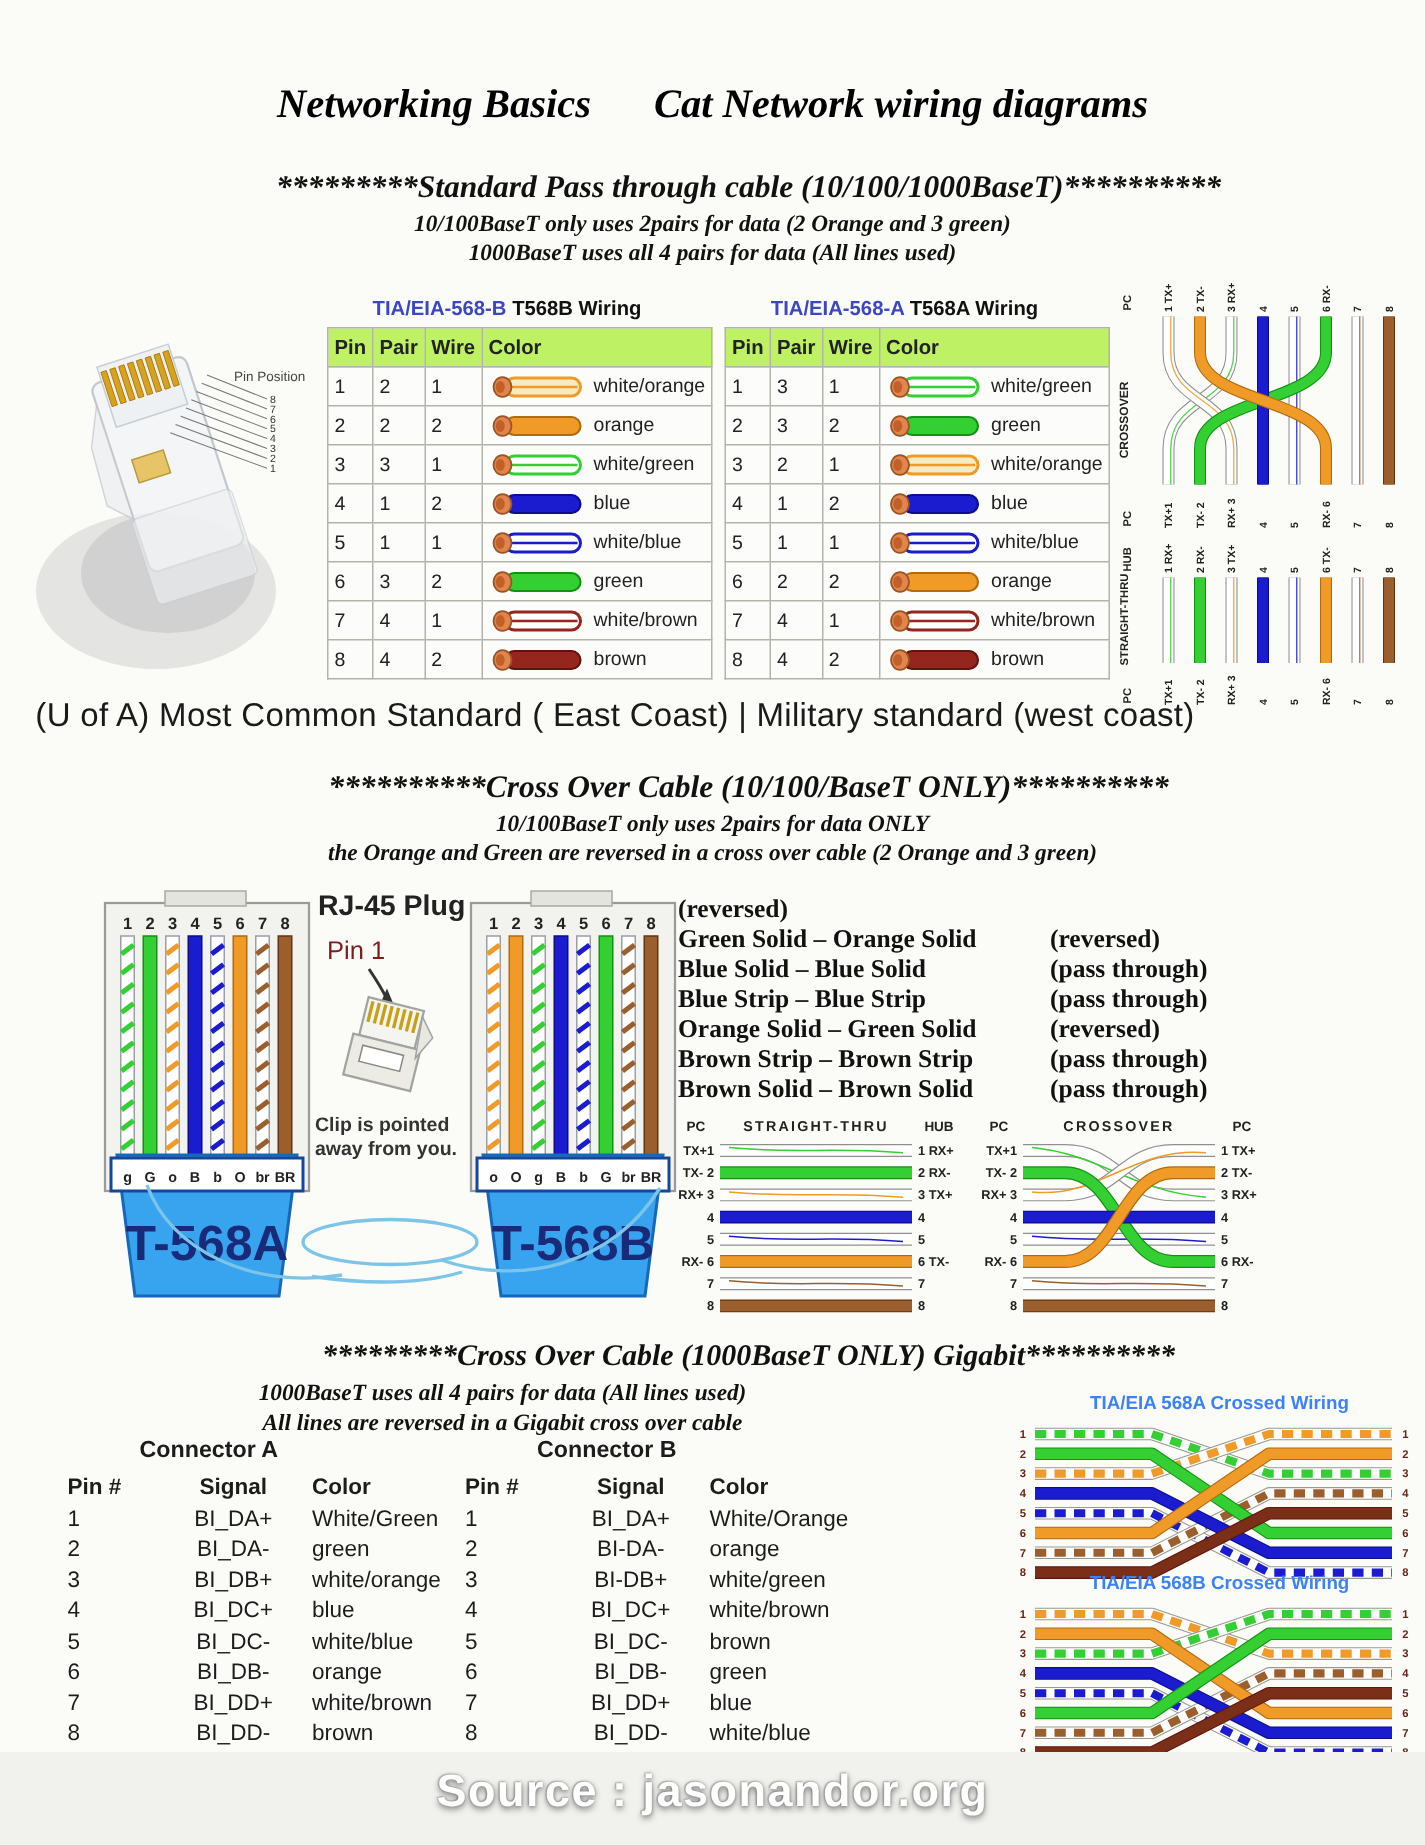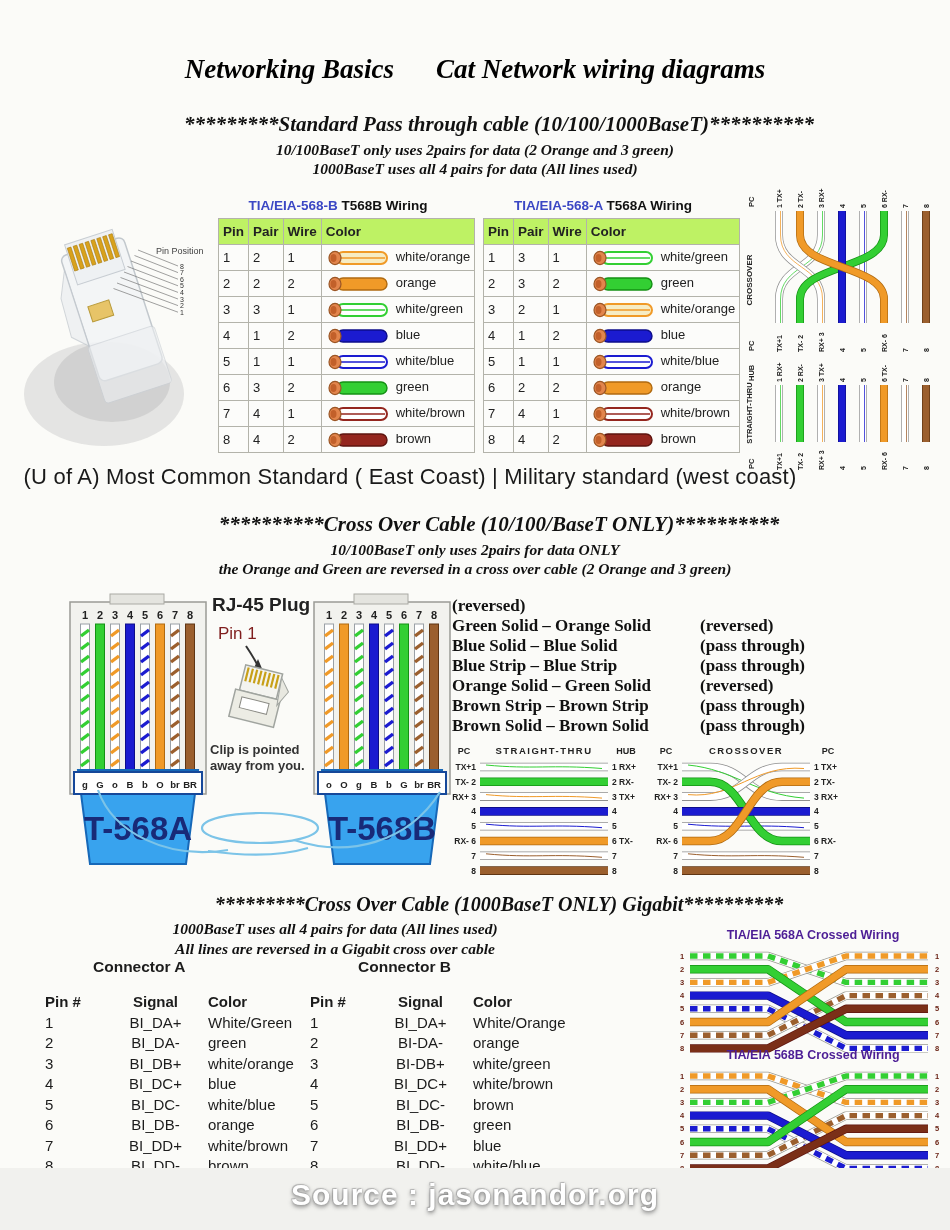--- a/index.html
+++ b/index.html
@@ -23,25 +23,25 @@
   #divider-line{left:20px;top:464px;width:780px;font-size:22px;color:#1a1a1a;text-align:center;letter-spacing:.2px;}
   
   #rj45-plug-title{left:212px;top:594px;width:120px;font-size:19px;font-weight:bold;color:#222;}
   #pin1-label{left:218px;top:624px;width:80px;font-size:17px;color:#7f1d1d;}
   #clip-note{left:210px;top:742px;width:115px;font-size:13px;font-weight:bold;color:#333;line-height:16px;}
   #map-list{left:452px;top:596px;width:400px;}
   .map-row{display:flex;font-family:"Liberation Serif",serif;font-weight:bold;font-size:17px;color:#111;line-height:20px;}
   .map-pair{width:248px;}
   
   .gig-table{font-size:15px;color:#1c1c1c;}
-  .gig-title{font-weight:bold;font-size:15.5px;padding-left:48px;margin-bottom:16px;}
+  .gig-title{font-weight:bold;font-size:15.5px;padding-left:48px;margin-bottom:6px;}
   .gig-head,.gig-row{display:grid;grid-template-columns:58px 105px 150px;line-height:20.5px;}
   .gig-head{font-weight:bold;}
   .gig-head span:nth-child(2),.gig-row span:nth-child(2){text-align:center;}
-  .crossed-title{width:270px;text-align:center;font-size:12.5px;font-weight:bold;color:#4c1d95;}
+  .crossed-title{width:270px;text-align:center;font-size:12.5px;font-weight:bold;color:#3b82f6;}
   #footer-band{left:0;top:1168px;width:950px;height:62px;background:#f1f1ee;}
   #footer-text{left:0;top:1178px;width:950px;text-align:center;font-size:30px;font-weight:bold;color:#ffffff;letter-spacing:1px;
     text-shadow:0 2px 4px rgba(110,110,110,.85),0 0 2px rgba(140,140,140,.9),-1px -1px 0 rgba(180,180,180,.6);}
 </style>
 </head>
 <body>
 
 <div id="page-title" class="abs ctr serif">
   <span>Networking Basics</span><span class="gap"></span><span>Cat Network wiring diagrams</span>
 </div>

